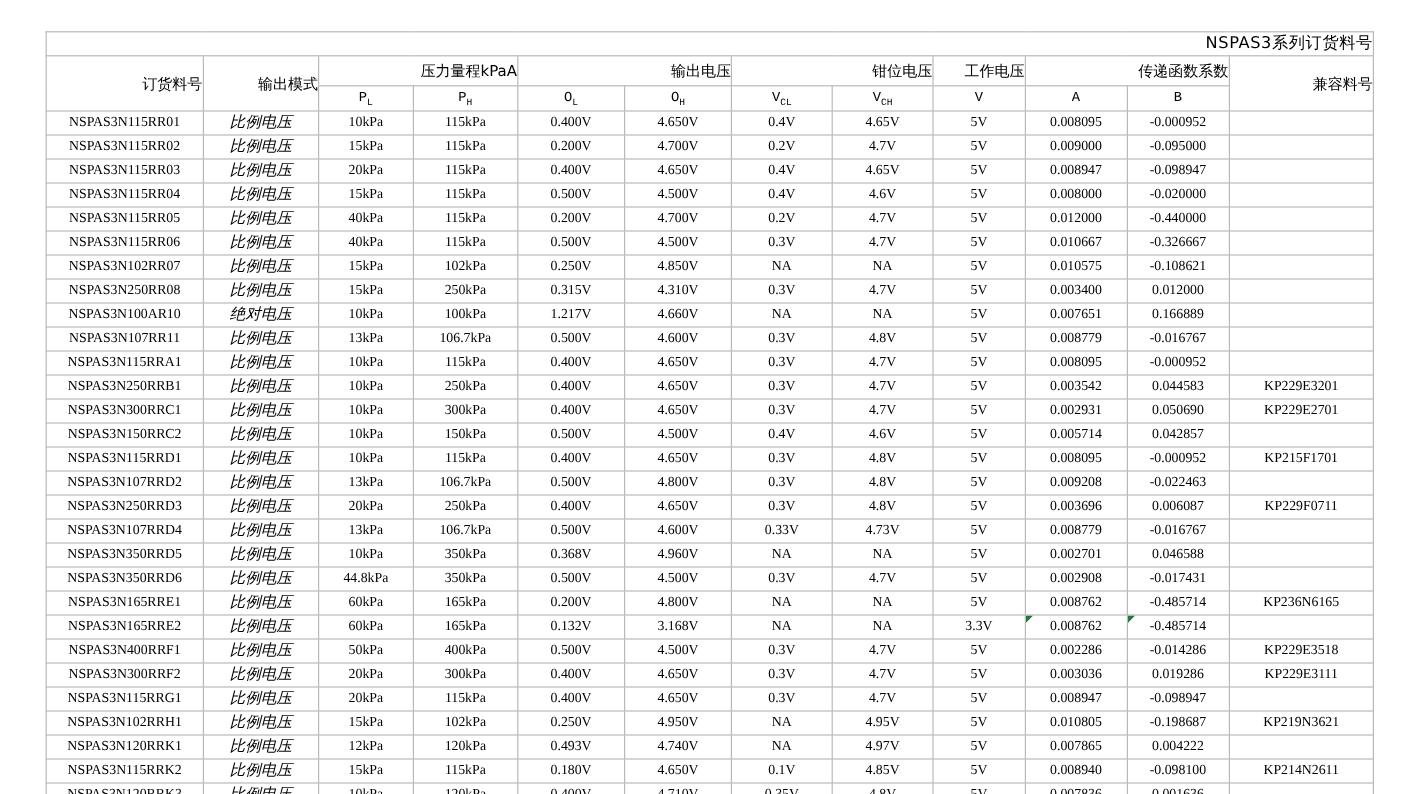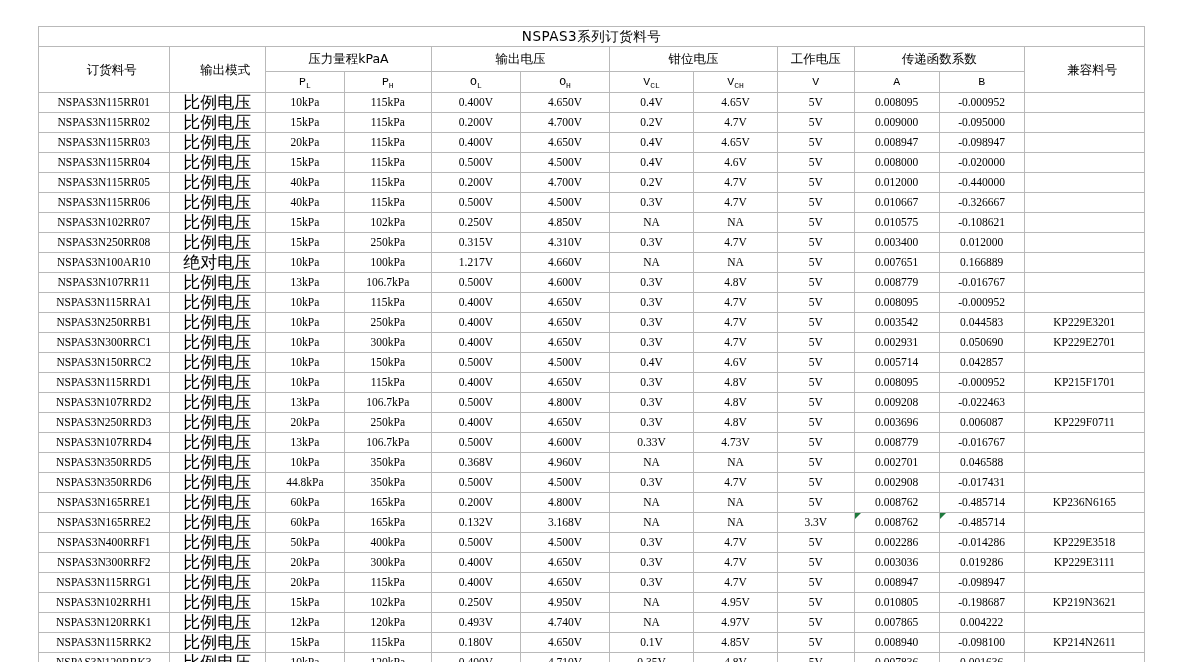--- a/index.html
+++ b/index.html
@@ -72,24 +72,25 @@
     font-size: 11.5px;
     height: 19.5px;
     line-height: 19.5px;
   }
   td.cn {
     font-family: "DejaVu Sans", sans-serif;
     font-size: 11px;
   }
   .hdr td.cn, .title-row td.cn {
     font-family: "DejaVu Sans", sans-serif;
+    text-align: right;
   }
   .title-row td.cn { font-size: 13.5px; }
   .hdr td.cn { font-size: 12.5px; }
-  .body-row td.cn { font-size: 17px; }
+  .body-row td.cn { font-size: 13px; font-style: italic; }
   .flag {
     position: relative;
   }
   .flag::before {
     content: "";
     position: absolute;
     left: 0;
     top: 0;
     border-top: 6px solid #1f7a3d;
     border-right: 6px solid transparent;

